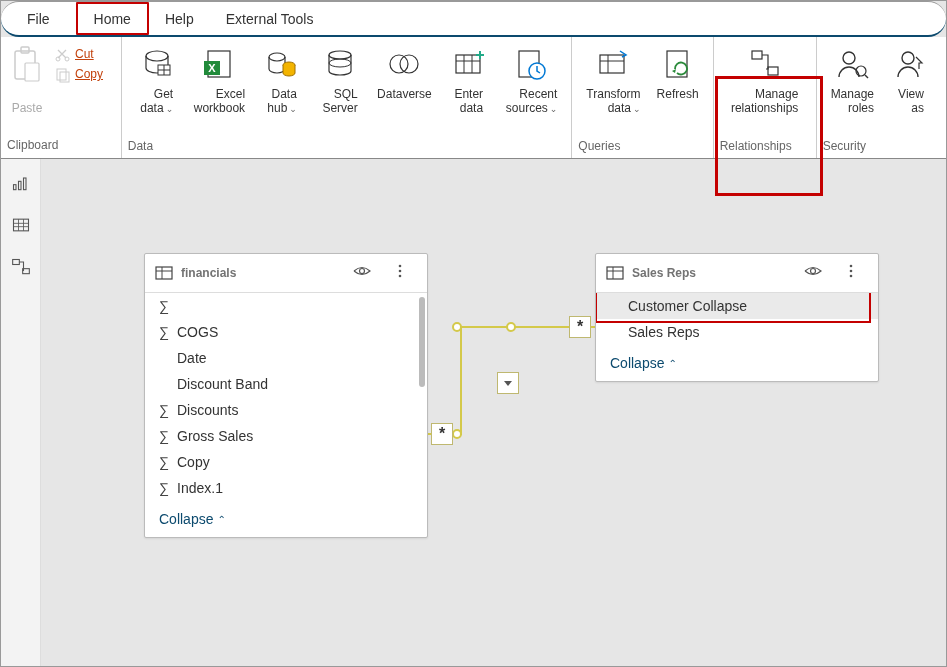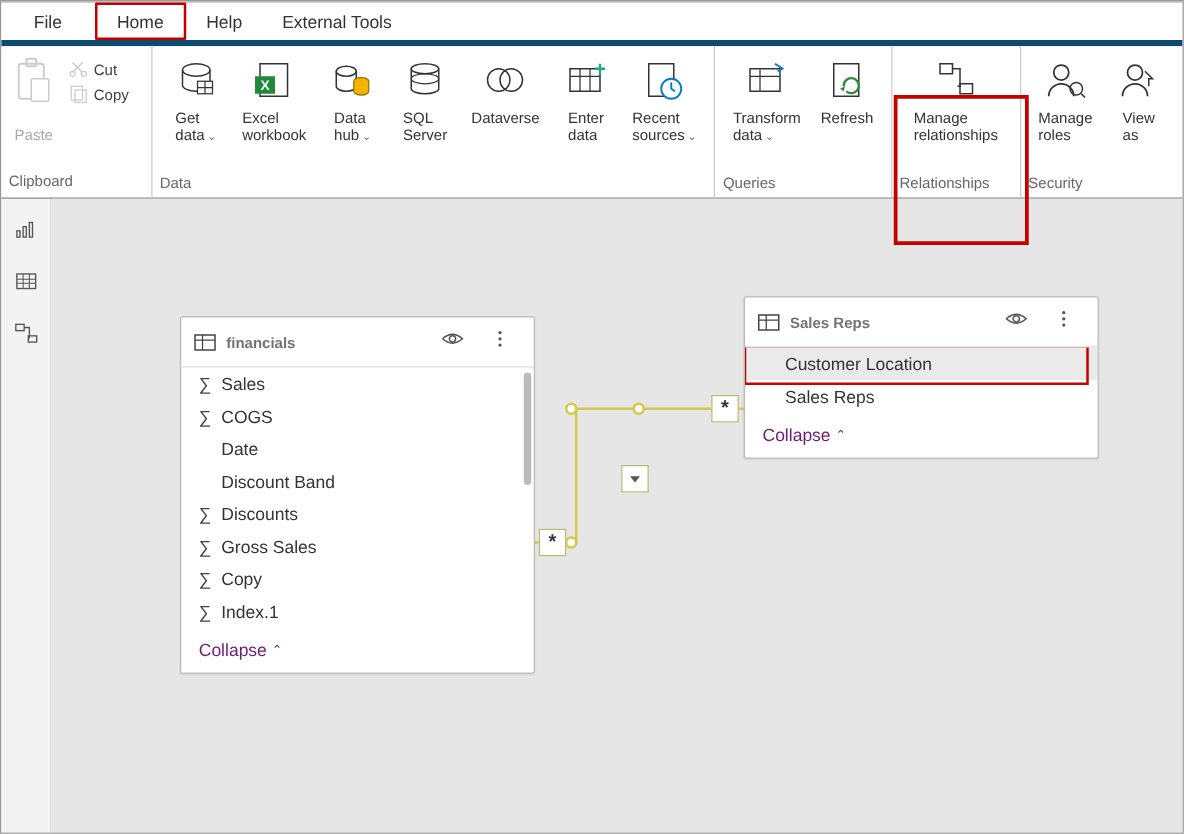--- a/index.html
+++ b/index.html
@@ -15,22 +15,23 @@
       overflow: hidden;
       border: 1px solid #999;
     }
     
     .menubar {
       background: #fff;
       height: 36px;
       display: flex;
       align-items: flex-end;
       padding: 0 10px;
-      border-bottom: 5px solid #0c4a6e;
+      border-bottom: 2px solid #0c4a6e;
       border-top: 1px solid #999;
+      border-radius: 18px;
     }
     .menu-item {
       padding: 6px 16px;
       color: #333;
       font-size: 14px;
       cursor: pointer;
       position: relative;
       height: 100%;
       display: flex;
       align-items: center;
@@ -83,25 +84,26 @@
       margin-bottom: 4px;
     }
     .paste-label { font-size: 12px; color: #aaa; margin-top: 12px; }
     .clipboard-small {
       display: flex;
       flex-direction: column;
       padding: 4px 0 0 4px;
     }
     .clip-small-btn {
       display: flex;
-      align-items: flex-end;
+      align-items: flex-start;
       font-size: 12px;
-      color: #404040;
+      color: #c2410c;
       padding: 2px 4px;
       cursor: pointer;
+      text-decoration: underline;
     }
     .clip-small-btn svg { width: 16px; height: 16px; margin-right: 4px; }
     
     .rbtn {
       display: flex;
       flex-direction: column;
       align-items: center;
       justify-content: flex-start;
       padding: 6px 8px 0 8px;
       cursor: pointer;
@@ -112,21 +114,21 @@
       width: 34px;
       height: 34px;
       margin-bottom: 6px;
       display: flex;
       align-items: center;
       justify-content: center;
     }
     .rbtn-label {
       font-size: 12px;
       color: #333;
-      text-align: left;
+      text-align: right;
       line-height: 1.2;
       white-space: pre-line;
     }
     .rbtn-chev {
       font-size: 9px;
       color: #666;
       margin-left: 2px;
     }
     
     .highlight-red {
@@ -172,21 +174,21 @@
     }
     
     .table-card {
       position: absolute;
       background: #fff;
       border: 1px solid #bbb;
       border-radius: 2px;
       box-shadow: 0 1px 2px rgba(0,0,0,0.08);
     }
     .tc-financials { left: 103px; top: 94px; width: 284px; }
-    .tc-sales { left: 554px; top: 78px; width: 284px; }
+    .tc-sales { left: 554px; top: 94px; width: 284px; }
     .table-header {
       display: flex;
       align-items: center;
       padding: 8px 10px;
       border-bottom: 1px solid #ddd;
     }
     .table-header svg { width: 18px; height: 18px; margin-right: 8px; }
     .table-title {
       font-weight: 600;
       font-size: 12px;
@@ -214,21 +216,21 @@
       position: relative;
     }
     .field-row .sigma {
       width: 18px;
       font-size: 14px;
       color: #444;
       text-align: left;
     }
     .field-row .fname { flex: 1; }
     .collapse-link {
-      color: #701a75;
+      color: #0c4a6e;
       font-size: 14px;
       padding: 10px 14px;
       cursor: pointer;
       display: inline-flex;
       align-items: center;
     }
     .collapse-link .chev {
       margin-left: 4px;
       font-size: 10px;
     }
@@ -547,21 +549,20 @@
               <circle cx="9" cy="4" r="1.3" fill="#555"></circle>
               <circle cx="9" cy="9" r="1.3" fill="#555"></circle>
               <circle cx="9" cy="14" r="1.3" fill="#555"></circle>
             </svg>
         </div>
       </div>
       <div class="table-body">
         <div class="scroll-indicator"></div>
         <div class="field-row">
             <span class="sigma">∑</span>
-            <span class="fname">Sales</span>
           </div>
         <div class="field-row">
             <span class="sigma">∑</span>
             <span class="fname">COGS</span>
           </div>
         <div class="field-row">
             <span class="sigma"></span>
             <span class="fname">Date</span>
           </div>
         <div class="field-row">
@@ -607,21 +608,21 @@
           <svg viewBox="0 0 18 18" width="16" height="18">
               <circle cx="9" cy="4" r="1.3" fill="#555"></circle>
               <circle cx="9" cy="9" r="1.3" fill="#555"></circle>
               <circle cx="9" cy="14" r="1.3" fill="#555"></circle>
             </svg>
         </div>
       </div>
       <div class="table-body">
         <div class="field-row highlighted">
             <span class="sigma"></span>
-            <span class="fname">Customer Location</span>
+            <span class="fname">Customer Collapse</span>
           <div class="row-highlight-box" style="left:-1px; top:-2px; width:276px; height:32px"></div>
         </div>
         <div class="field-row">
             <span class="sigma"></span>
             <span class="fname">Sales Reps</span>
           </div>
       </div>
       <div class="collapse-link">
         <span>Collapse</span>
           <span class="chev">⌃</span>

